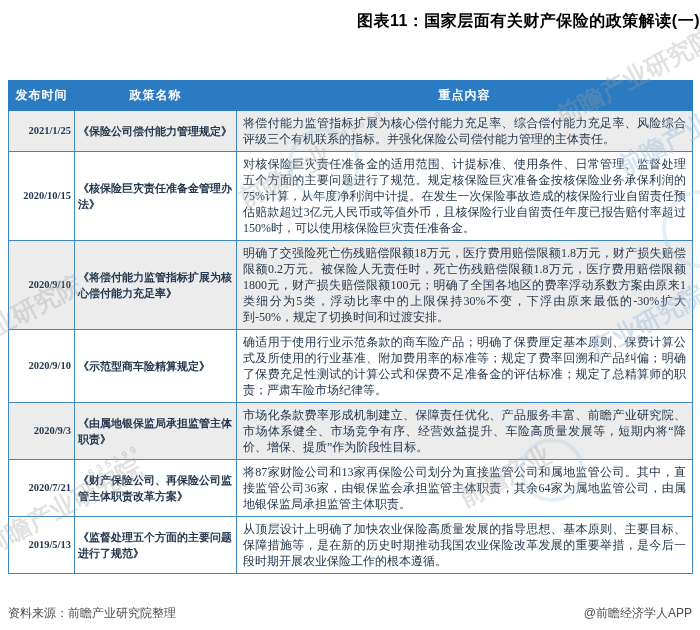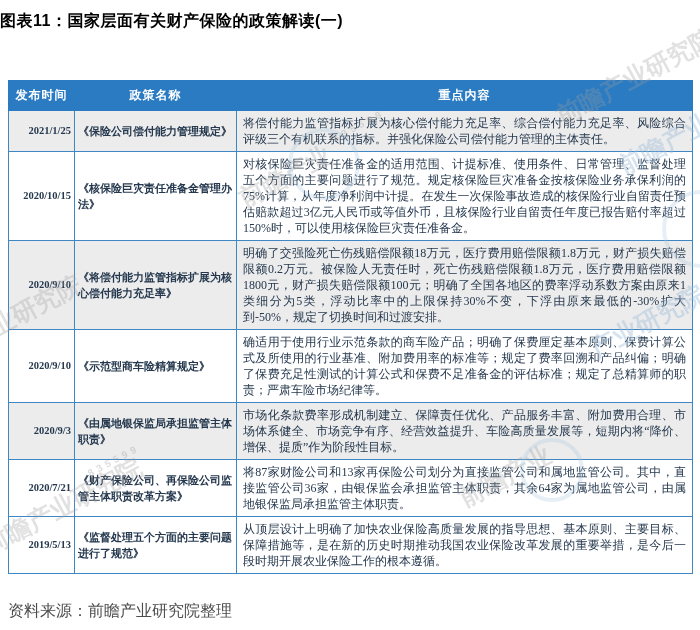--- a/index.html
+++ b/index.html
@@ -11,21 +11,21 @@
   }
   html,body{margin:0;padding:0;}
   body{
     width:700px;height:630px;
     background:#ffffff;
     position:relative;
     overflow:hidden;
     font-family:"Liberation Serif","DejaVu Serif",serif;
   }
   .page-title{
-    text-align:left;
+    text-align:right;
     font-family:"Liberation Sans","DejaVu Sans",sans-serif;
     font-weight:bold;
     font-size:16px;
     color:#000;
     padding-top:11px;
     letter-spacing:0.5px;
   }
   table.policy-table{
     position:absolute;
     left:8px;top:40px;
@@ -70,21 +70,21 @@
   td.c-content{
     padding:4px 6px;
     text-align:justify;
   }
   .footer{
     position:absolute;
     left:8px;right:8px;bottom:8px;
     display:flex;
     justify-content:space-between;
     font-family:"Liberation Sans","DejaVu Sans",sans-serif;
-    font-size:16px;
+    font-size:12px;
     color:var(--footer);
   }
   
   .wm{
     position:absolute;
     pointer-events:none;
     font-family:"Liberation Sans","DejaVu Sans",sans-serif;
     font-weight:bold;
     transform:rotate(-28deg);
     white-space:nowrap;
@@ -137,37 +137,38 @@
       <td class="c-content">明确了交强险死亡伤残赔偿限额18万元，医疗费用赔偿限额1.8万元，财产损失赔偿限额0.2万元。被保险人无责任时，死亡伤残赔偿限额1.8万元，医疗费用赔偿限额1800元，财产损失赔偿限额100元；明确了全国各地区的费率浮动系数方案由原来1类细分为5类，浮动比率中的上限保持30%不变，下浮由原来最低的-30%扩大到-50%，规定了切换时间和过渡安排。</td>
     </tr>
     <tr class="odd">
       <td class="c-date">2020/9/10</td>
       <td class="c-name">《示范型商车险精算规定》</td>
       <td class="c-content">确适用于使用行业示范条款的商车险产品；明确了保费厘定基本原则、保费计算公式及所使用的行业基准、附加费用率的标准等；规定了费率回溯和产品纠偏；明确了保费充足性测试的计算公式和保费不足准备金的评估标准；规定了总精算师的职责；严肃车险市场纪律等。</td>
     </tr>
     <tr class="even">
       <td class="c-date">2020/9/3</td>
       <td class="c-name">《由属地银保监局承担监管主体职责》</td>
-      <td class="c-content">市场化条款费率形成机制建立、保障责任优化、产品服务丰富、附加费用合理、市场体系健全、市场竞争有序、经营效益提升、车险高质量发展等，短期内将“降价、增保、提质”作为阶段性目标。</td>
+      <td class="c-content">市场化条款费率形成机制建立、保障责任优化、产品服务丰富、前瞻产业研究院、市场体系健全、市场竞争有序、经营效益提升、车险高质量发展等，短期内将“降价、增保、提质”作为阶段性目标。</td>
     </tr>
     <tr class="odd">
       <td class="c-date">2020/7/21</td>
       <td class="c-name">《财产保险公司、再保险公司监管主体职责改革方案》</td>
       <td class="c-content">将87家财险公司和13家再保险公司划分为直接监管公司和属地监管公司。其中，直接监管公司36家，由银保监会承担监管主体职责，其余64家为属地监管公司，由属地银保监局承担监管主体职责。</td>
     </tr>
     <tr class="odd">
       <td class="c-date">2019/5/13</td>
       <td class="c-name">《监督处理五个方面的主要问题进行了规范》</td>
       <td class="c-content">从顶层设计上明确了加快农业保险高质量发展的指导思想、基本原则、主要目标、保障措施等，是在新的历史时期推动我国农业保险改革发展的重要举措，是今后一段时期开展农业保险工作的根本遵循。</td>
     </tr>
   </tbody>
 </table>
 
 <div class="footer">
   <span>资料来源：前瞻产业研究院整理</span>
+  <span>@前瞻经济学人APP</span>
 </div>
 
 <span class="wm wm-gray" style="left:548px;top:60px;">前瞻产业研究院</span>
 <span class="wm wm-blue" style="left:610px;top:110px;">前瞻产业研究院</span>
 <span class="wm wm-gray" style="left:235px;top:160px;">前瞻产业</span>
 <span class="wm wm-num" style="left:330px;top:120px;">835599</span>
 <span class="wm wm-gray" style="left:-38px;top:295px;">产业研究院</span>
 <span class="wm wm-blue" style="left:585px;top:305px;">产业研究院</span>
 <span class="wm wm-gray" style="left:-25px;top:490px;">前瞻产业研究院</span>
 <span class="wm wm-num" style="left:85px;top:455px;">835599</span>

